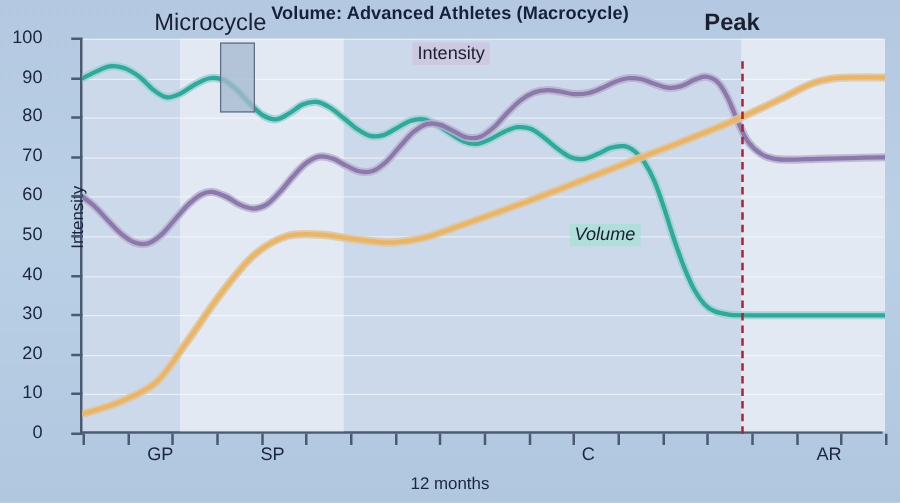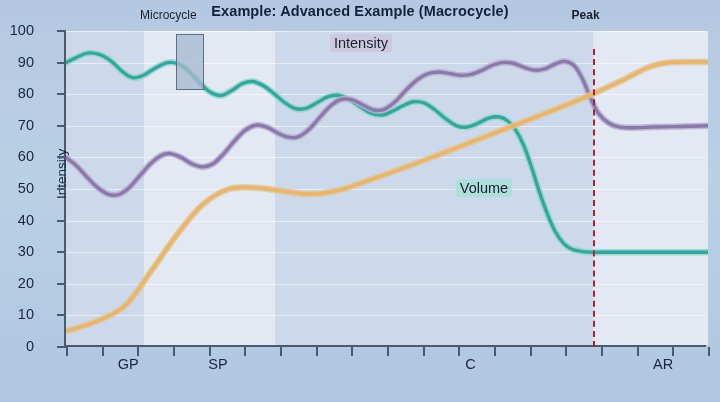--- a/index.html
+++ b/index.html
@@ -114,44 +114,44 @@
   .series-label {
     position: absolute;
     font-size: 14.5px;
     color: #1b2030;
     padding: 1px 4px;
     border-radius: 2px;
     white-space: nowrap;
   }
   #label-intensity { background: rgba(206,188,216,0.55); }
   #label-technique { background: rgba(250,219,178,0.75); }
-  #label-volume    { background: rgba(166,224,214,0.75); }
+  #label-volume    { background: rgba(166,224,214,0.75); font-style: italic; }
   #label-microcycle, #label-peak {
     position: absolute;
-    font-size: 12px;
+    font-size: 19px;
     color: #1b2030;
     white-space: nowrap;
   }
   #microcycle-box {
     position: absolute;
     background: rgba(166,186,208,0.78);
     border: 1.5px solid #5c6d84;
   }
   #peak-line {
     position: absolute;
     width: 0;
     border-left: 2.5px dashed #b02030;
   }
 </style>
 </head>
 <body>
 
 <div id="root">
 
-  <div id="chart-title">Example: Advanced Example (Macrocycle)</div>
+  <div id="chart-title">Volume: Advanced Athletes (Macrocycle)</div>
 
   <div id="plot-frame">
     <div id="bands">
         <div class="band" style="left: 77.575px; width: 131.075px;"></div>
         <div class="band" style="left: 526.975px; width: 115.025px;"></div>
       </div>
     <div id="gridlines">
         <div class="gridline" style="top: 284.4px;"></div>
         <div class="gridline" style="top: 252.8px;"></div>
         <div class="gridline" style="top: 221.2px;"></div>
@@ -226,19 +226,20 @@
         <div class="xtick-mark" style="left: 642px;"></div>
       </div>
   </div>
 
   <div id="xcats">
       <div class="xcat-label" style="left: 128.2px;">GP</div>
       <div class="xcat-label" style="left: 218px;">SP</div>
       <div class="xcat-label" style="left: 470.6px;">C</div>
       <div class="xcat-label" style="left: 663.2px;">AR</div>
     </div>
+  <div id="x-axis-title">12 months</div>
 
   <div id="label-microcycle" class="ann" style="left: 168.325px; top: 8.36px; transform: translateX(-50%);">Microcycle</div>
   <div id="label-peak" class="ann" style="left: 585.625px; top: 8.36px; transform: translateX(-50%); font-weight: bold;">Peak</div>
   <div id="label-intensity" class="series-label" style="left: 360.925px; top: 33.64px; transform: translateX(-50%);">Intensity</div>
   <div id="label-volume" class="series-label" style="left: 483.975px; top: 179px; transform: translateX(-50%);">Volume</div>
 
 </div>
 
 </body></html>

